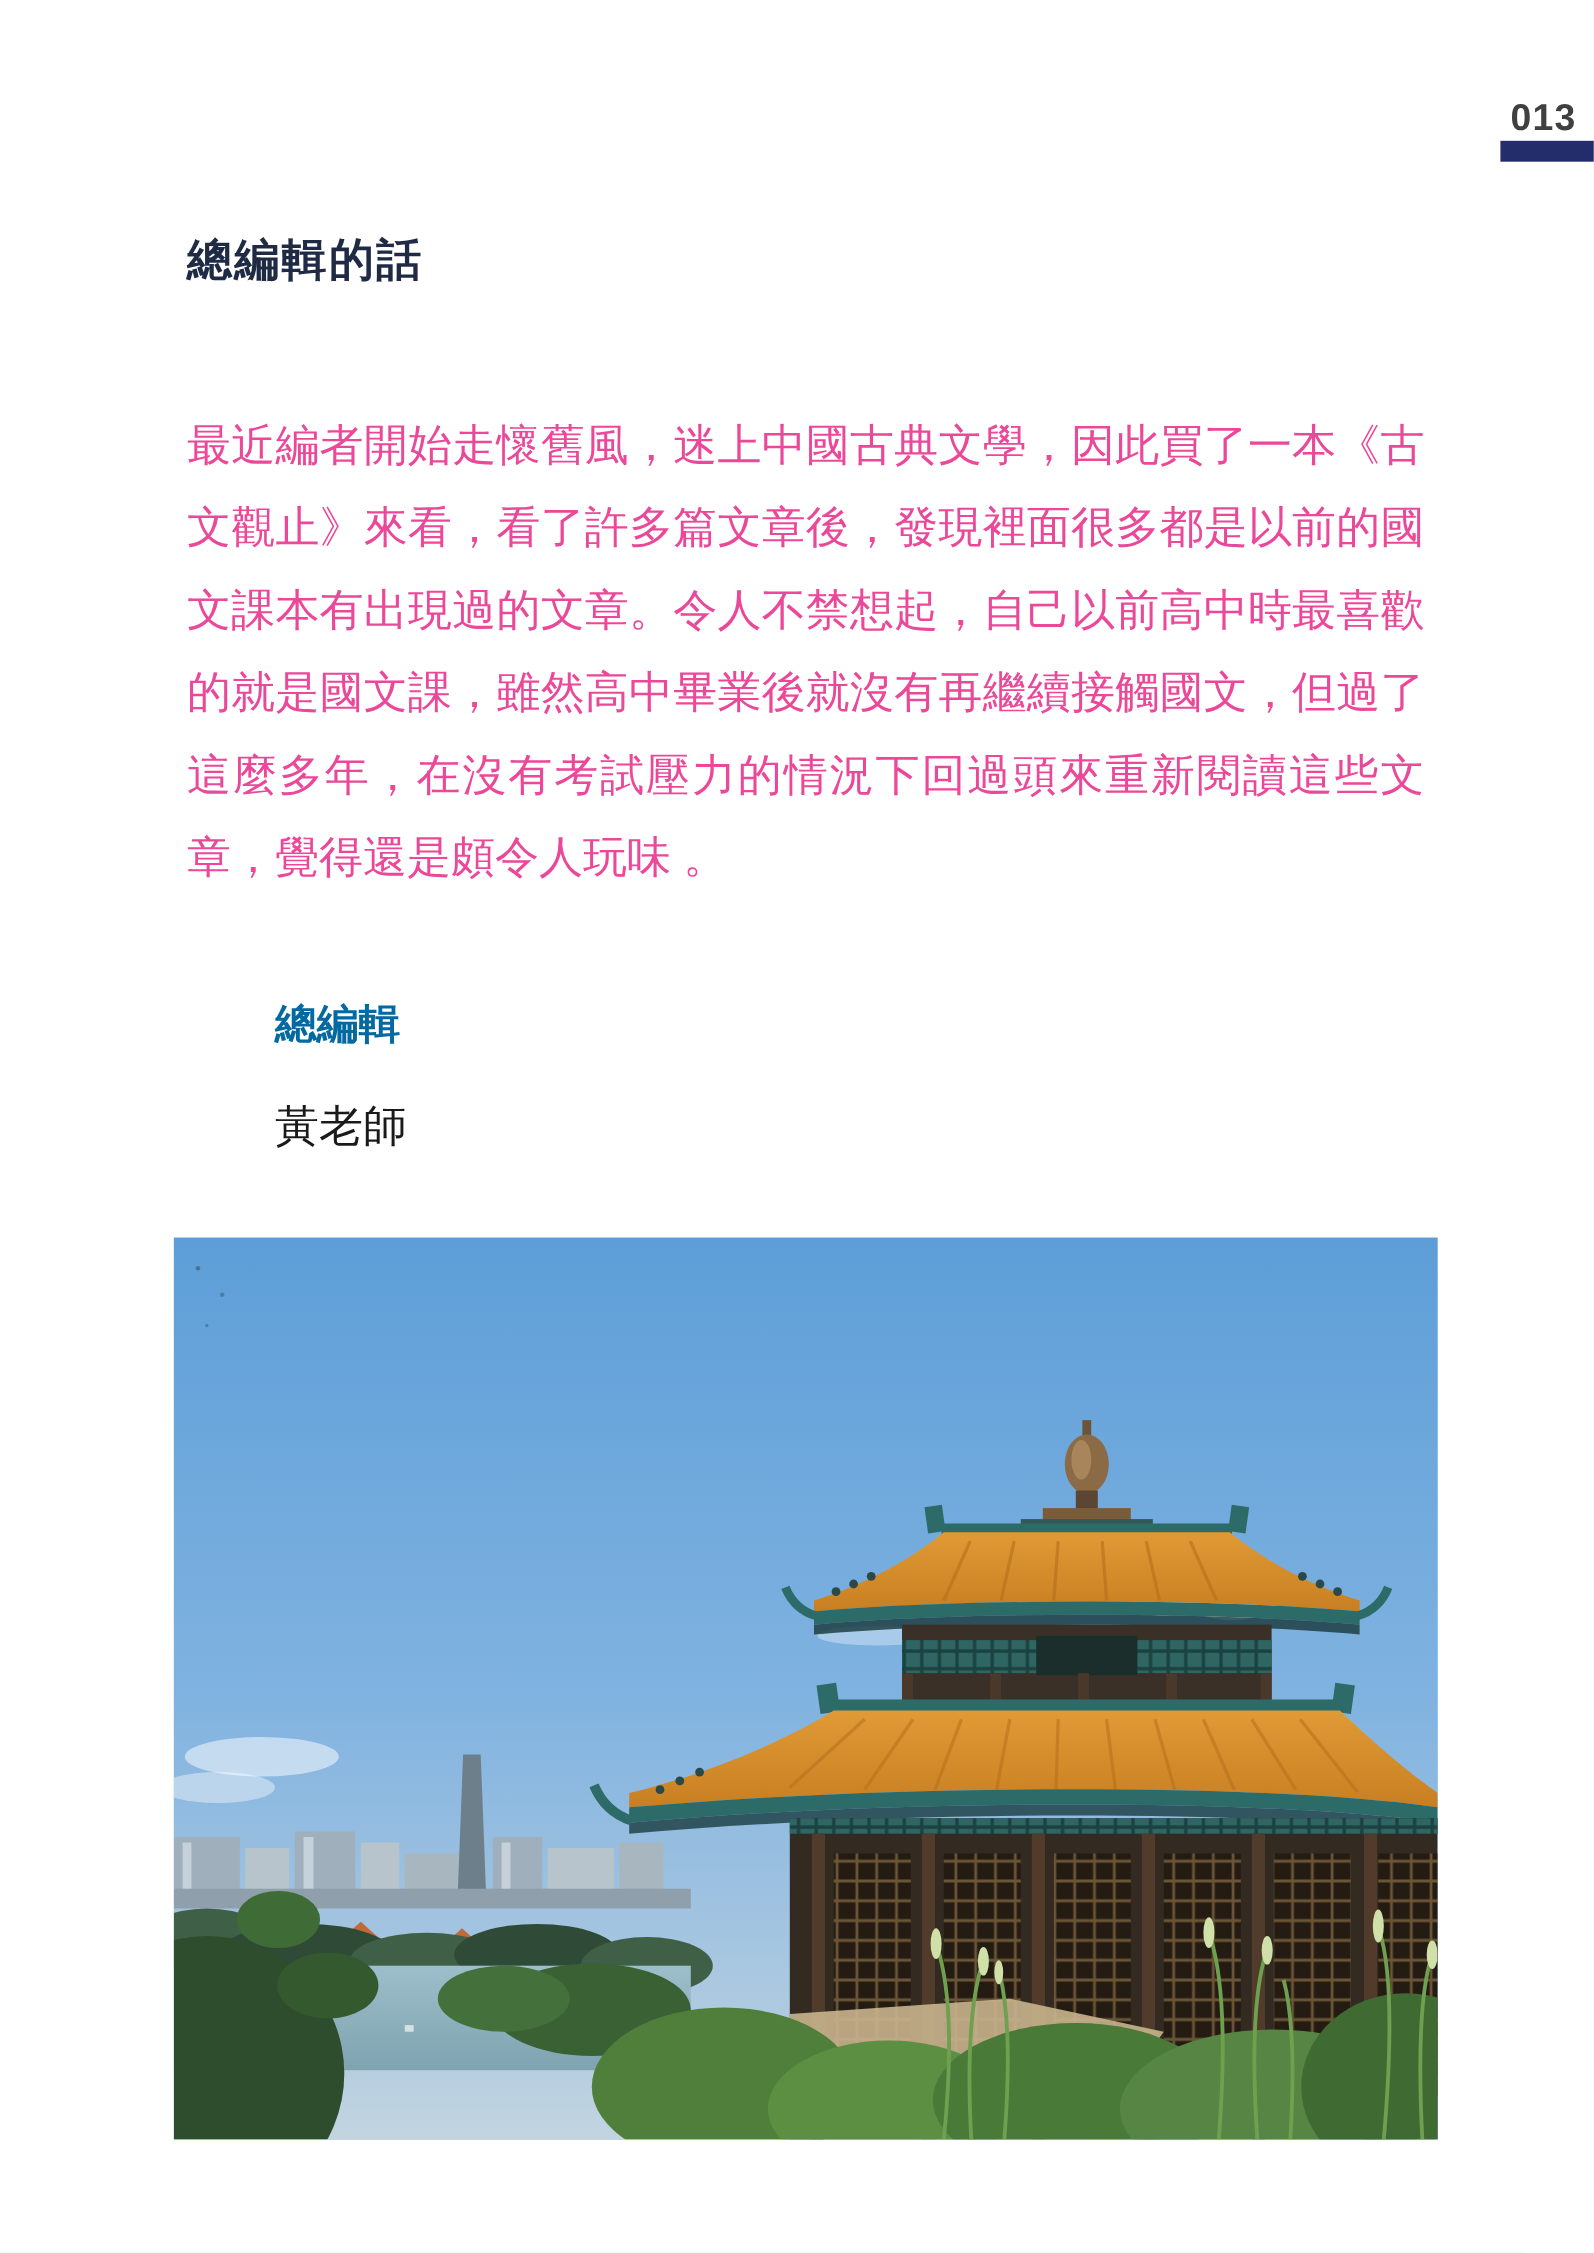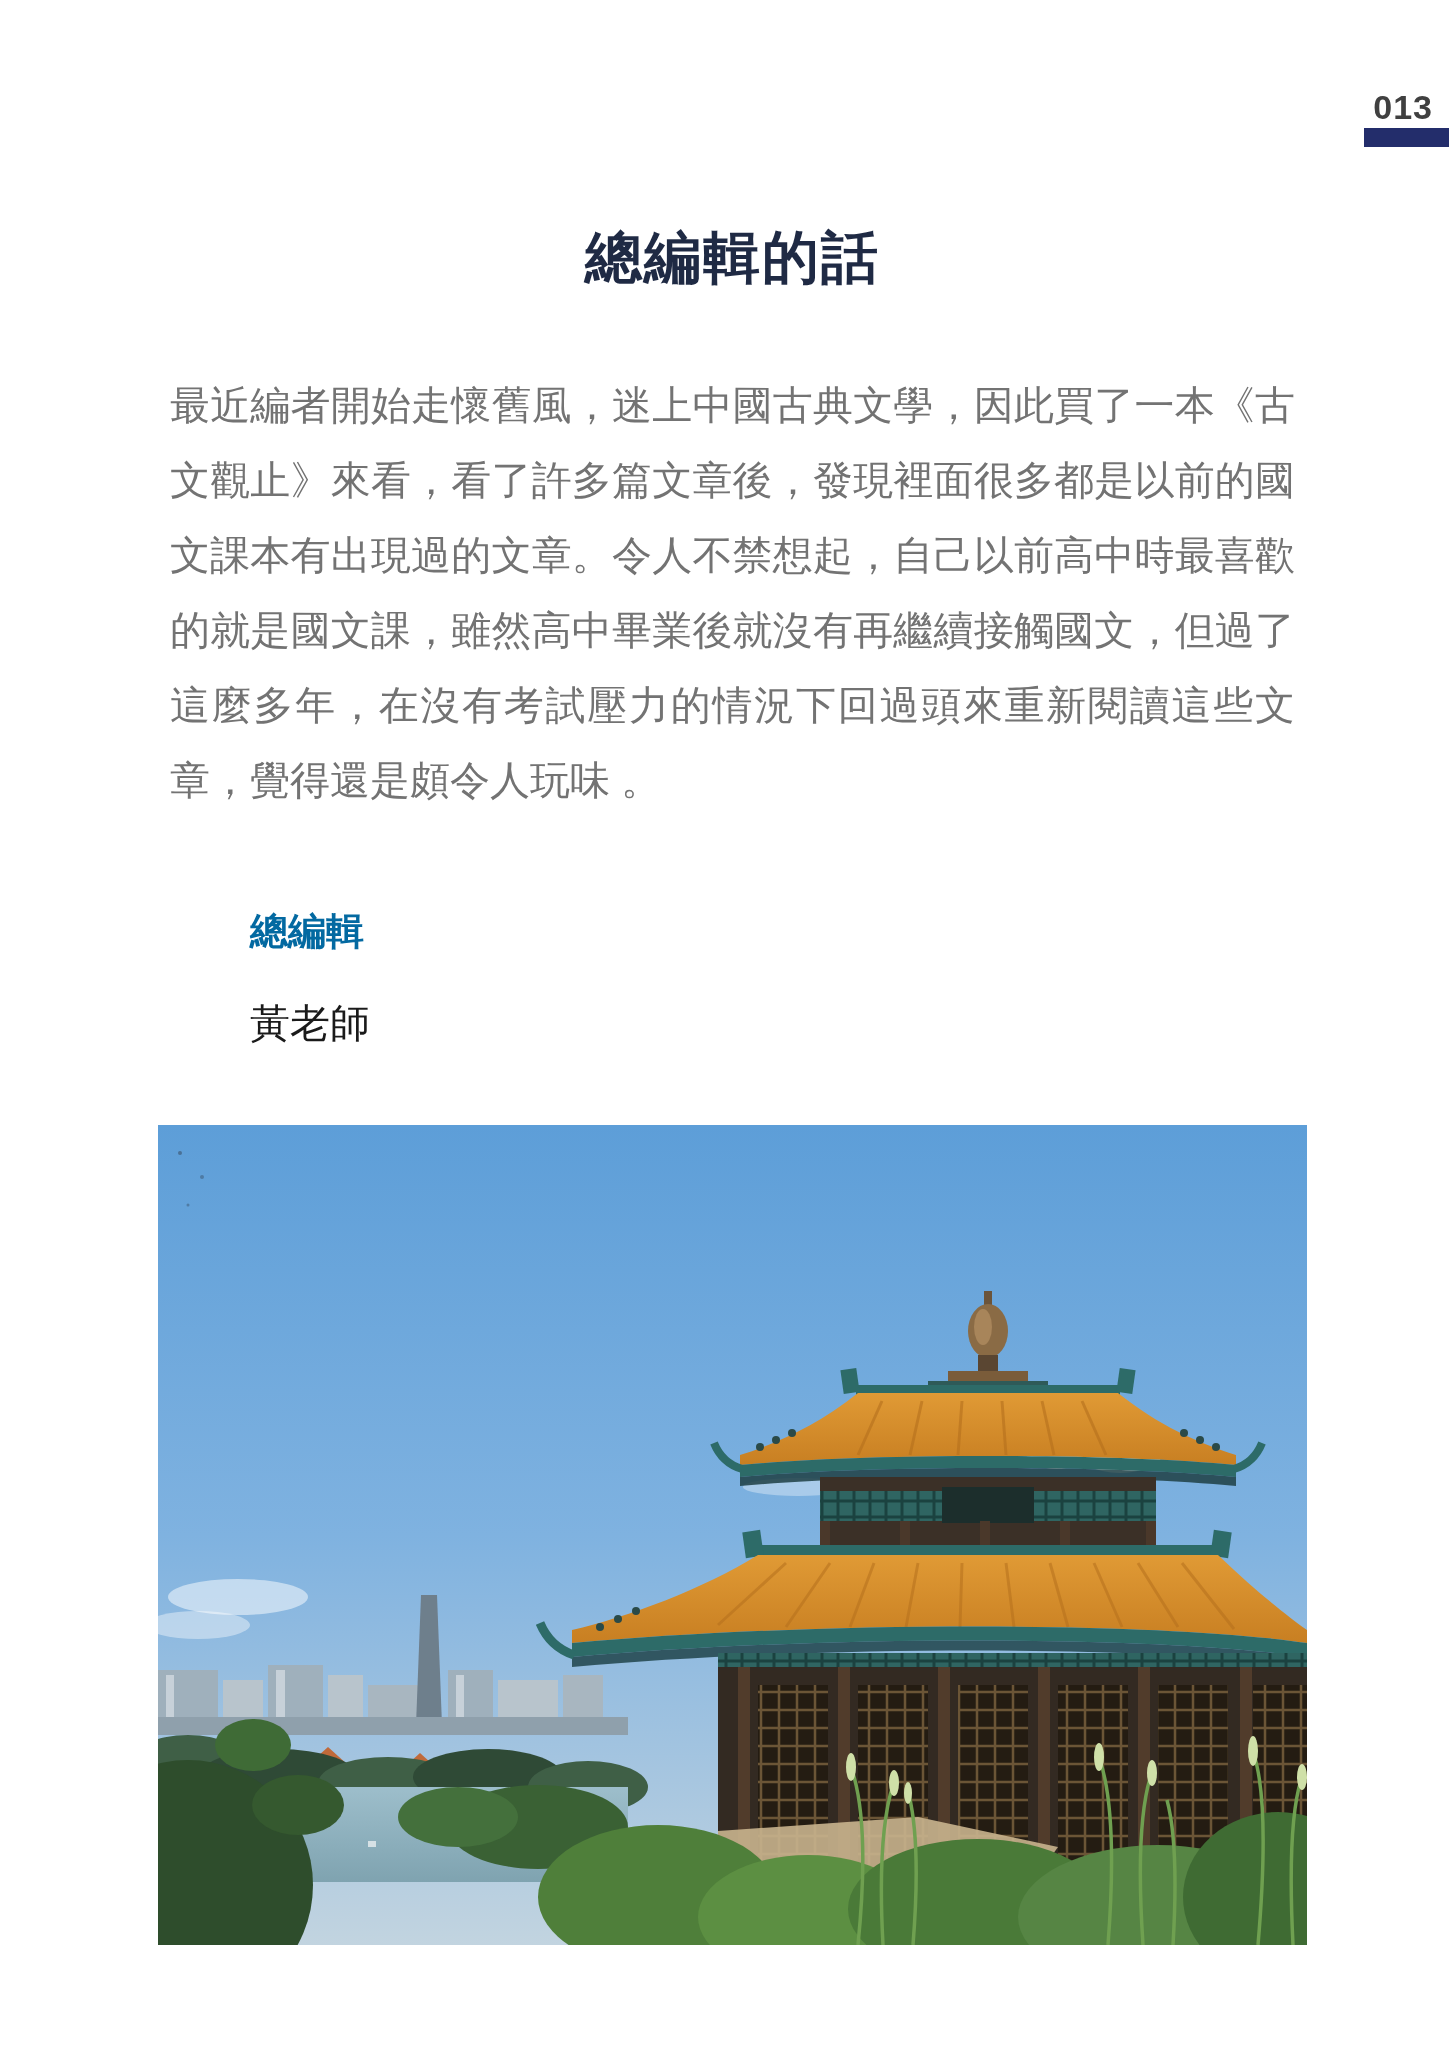--- a/index.html
+++ b/index.html
@@ -29,34 +29,34 @@
     right: 0;
     width: 85px;
     height: 19px;
     background: #232d6b;
   }
   .title {
     position: absolute;
     top: 182px;
     left: 170px;
     width: 1125px;
-    text-align: center;
-    font-size: 57px;
+    text-align: left;
+    font-size: 41px;
     font-weight: 700;
     color: #1f2a44;
     letter-spacing: 2px;
   }
   .body-text {
     position: absolute;
     top: 368px;
     left: 170px;
     width: 1125px;
     font-size: 40px;
     line-height: 75px;
-    color: #737373;
+    color: #ec4899;
     text-align: justify;
     text-justify: inter-character;
     margin: 0;
   }
   .sig-role {
     position: absolute;
     top: 906px;
     left: 250px;
     font-size: 38px;
     font-weight: 700;

